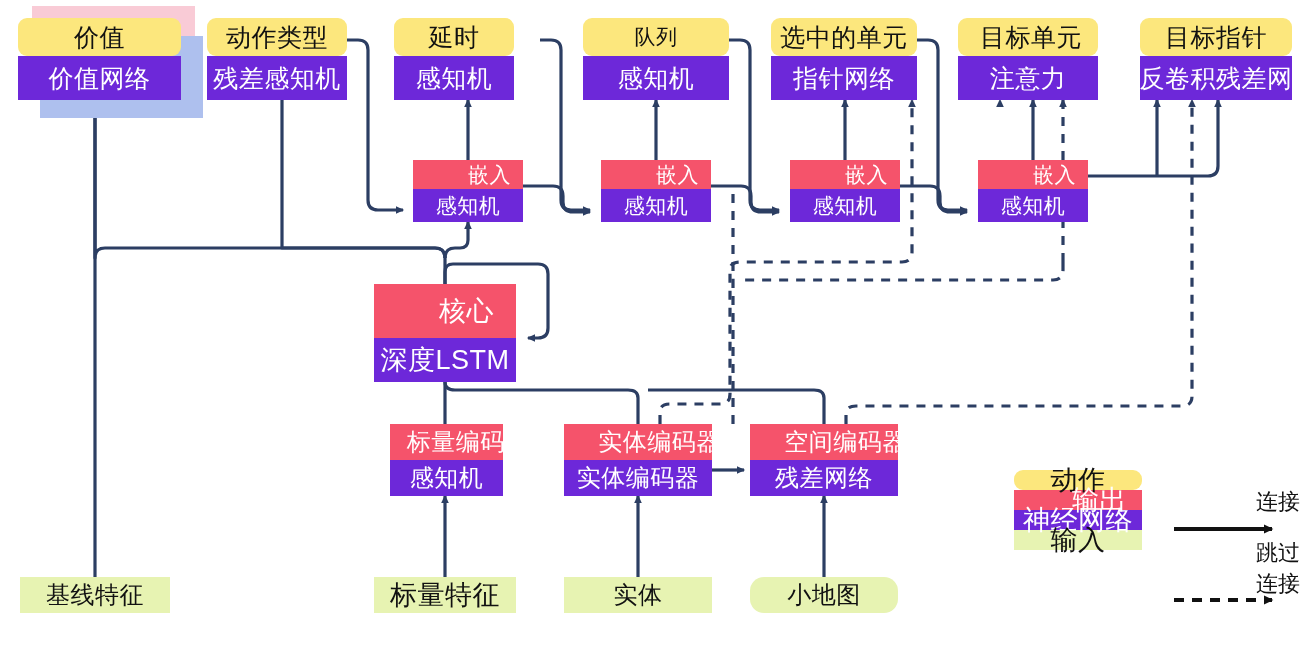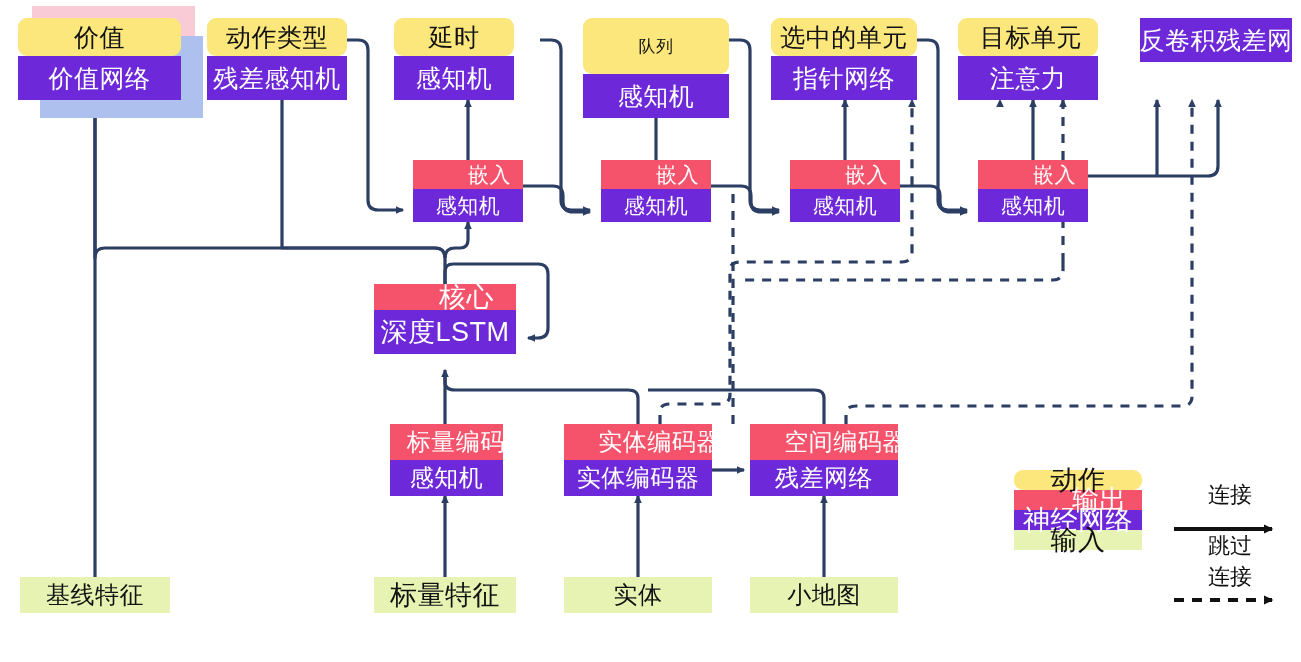--- a/index.html
+++ b/index.html
@@ -17,21 +17,21 @@
   .c-input{background:#E7F3B2;color:#111111;}
 
   .shadow1,.shadow2{position:absolute;}
   .shadow1{background:#F9CBD6;}
   .shadow2{background:#AEC0EE;}
 
   
   #legend{position:absolute;left:1014px;top:470px;width:128px;}
   #legend .cell{height:20px;font-size:27px;}
   #legend-arrows{position:absolute;left:1160px;top:478px;width:140px;height:130px;}
-  .lg-label{position:absolute;width:140px;text-align:center;font-size:22px;color:#111;}
+  .lg-label{position:absolute;width:140px;text-align:right;font-size:22px;color:#111;margin-top:7px;}
 </style>
 </head>
 <body>
 
 <div id="canvas">
 
   <svg class="wires" viewBox="0 0 1301 662" xmlns="http://www.w3.org/2000/svg">
     <defs>
       <marker id="ah" markerWidth="9" markerHeight="9" refX="7.2" refY="4.5" orient="auto" markerUnits="userSpaceOnUse">
         <path d="M0,0.6 L8.4,4.5 L0,8.4 Z" fill="#2C3E63"></path>
@@ -118,70 +118,71 @@
       </div>
       <div class="node" style="left: 207px; top: 18px; width: 140px;">
         <div class="cell c-action" style="position: relative; z-index: 2; height: 38px; font-size: 25px;">动作类型</div>
         <div class="cell c-nn" style="position: relative; z-index: 2; height: 44px; font-size: 25px;">残差感知机</div>
       </div>
       <div class="node" style="left: 394px; top: 18px; width: 120px;">
         <div class="cell c-action" style="position: relative; z-index: 2; height: 38px; font-size: 25px;">延时</div>
         <div class="cell c-nn" style="position: relative; z-index: 2; height: 44px; font-size: 25px;">感知机</div>
       </div>
       <div class="node" style="left: 583px; top: 18px; width: 146px;">
-        <div class="cell c-action" style="position: relative; z-index: 2; height: 56px; font-size: 17px;">队列</div>
+        <div class="cell c-action" style="position: relative; z-index: 2; height: 38px; font-size: 21px;">队列</div>
         <div class="cell c-nn" style="position: relative; z-index: 2; height: 44px; font-size: 25px;">感知机</div>
       </div>
       <div class="node" style="left: 771px; top: 18px; width: 146px;">
         <div class="cell c-action" style="position: relative; z-index: 2; height: 38px; font-size: 25px;">选中的单元</div>
         <div class="cell c-nn" style="position: relative; z-index: 2; height: 44px; font-size: 25px;">指针网络</div>
       </div>
       <div class="node" style="left: 958px; top: 18px; width: 140px;">
         <div class="cell c-action" style="position: relative; z-index: 2; height: 38px; font-size: 25px; padding-left: 6px;">目标单元</div>
         <div class="cell c-nn" style="position: relative; z-index: 2; height: 44px; font-size: 25px;">注意力</div>
       </div>
       <div class="node" style="left: 1140px; top: 18px; width: 152px;">
+        <div class="cell c-action" style="position: relative; z-index: 2; height: 38px; font-size: 25px;">目标指针</div>
         <div class="cell c-nn" style="position: relative; z-index: 2; height: 44px; font-size: 25px;">反卷积残差网</div>
       </div>
       <div class="node" style="left: 413px; top: 160px; width: 110px;">
         <div class="cell c-output" style="position: relative; z-index: 2; height: 29px; font-size: 21px;">嵌入</div>
         <div class="cell c-nn" style="position: relative; z-index: 2; height: 33px; font-size: 21px;">感知机</div>
       </div>
       <div class="node" style="left: 601px; top: 160px; width: 110px;">
         <div class="cell c-output" style="position: relative; z-index: 2; height: 29px; font-size: 21px;">嵌入</div>
         <div class="cell c-nn" style="position: relative; z-index: 2; height: 33px; font-size: 21px;">感知机</div>
       </div>
       <div class="node" style="left: 790px; top: 160px; width: 110px;">
         <div class="cell c-output" style="position: relative; z-index: 2; height: 29px; font-size: 21px;">嵌入</div>
         <div class="cell c-nn" style="position: relative; z-index: 2; height: 33px; font-size: 21px;">感知机</div>
       </div>
       <div class="node" style="left: 978px; top: 160px; width: 110px;">
         <div class="cell c-output" style="position: relative; z-index: 2; height: 29px; font-size: 21px;">嵌入</div>
         <div class="cell c-nn" style="position: relative; z-index: 2; height: 33px; font-size: 21px;">感知机</div>
       </div>
       <div class="node" style="left: 374px; top: 284px; width: 142px;">
-        <div class="cell c-output" style="position: relative; z-index: 2; height: 26px; font-size: 27px;">核心</div>
+        <div class="cell c-output" style="position: relative; z-index: 2; height: 54px; font-size: 27px;">核心</div>
         <div class="cell c-nn" style="position: relative; z-index: 2; height: 44px; font-size: 27px;">深度LSTM</div>
       </div>
       <div class="node" style="left: 390px; top: 424px; width: 113px;">
         <div class="cell c-output" style="position: relative; z-index: 2; height: 36px; font-size: 24px;">标量编码器</div>
         <div class="cell c-nn" style="position: relative; z-index: 2; height: 36px; font-size: 24px;">感知机</div>
       </div>
       <div class="node" style="left: 564px; top: 424px; width: 148px;">
         <div class="cell c-output" style="position: relative; z-index: 2; height: 36px; font-size: 24px;">实体编码器</div>
         <div class="cell c-nn" style="position: relative; z-index: 2; height: 36px; font-size: 24px;">实体编码器</div>
       </div>
       <div class="node" style="left: 750px; top: 424px; width: 148px;">
         <div class="cell c-output" style="position: relative; z-index: 2; height: 36px; font-size: 24px;">空间编码器</div>
         <div class="cell c-nn" style="position: relative; z-index: 2; height: 36px; font-size: 24px;">残差网络</div>
       </div>
       <div class="node cell c-input" style="left: 20px; top: 577px; width: 150px; height: 36px; font-size: 24px;">基线特征</div>
       <div class="node cell c-input" style="left: 374px; top: 577px; width: 142px; height: 36px; font-size: 27px;">标量特征</div>
       <div class="node cell c-input" style="left: 564px; top: 577px; width: 148px; height: 36px; font-size: 24px;">实体</div>
-      <div class="node cell c-input" style="left: 750px; top: 577px; width: 148px; height: 36px; font-size: 24px;">小地图</div>
+      <div class="node cell c-input" style="left: 750px; top: 577px; width: 148px; height: 36px; font-size: 24px; border-radius: 14px;">小地图</div>
     </div>
 
   <div id="legend">
     <div class="cell c-action">动作</div>
     <div class="cell c-output">输出</div>
     <div class="cell c-nn">神经网络</div>
     <div class="cell c-input">输入</div>
   </div>
 
   <div id="legend-arrows">

